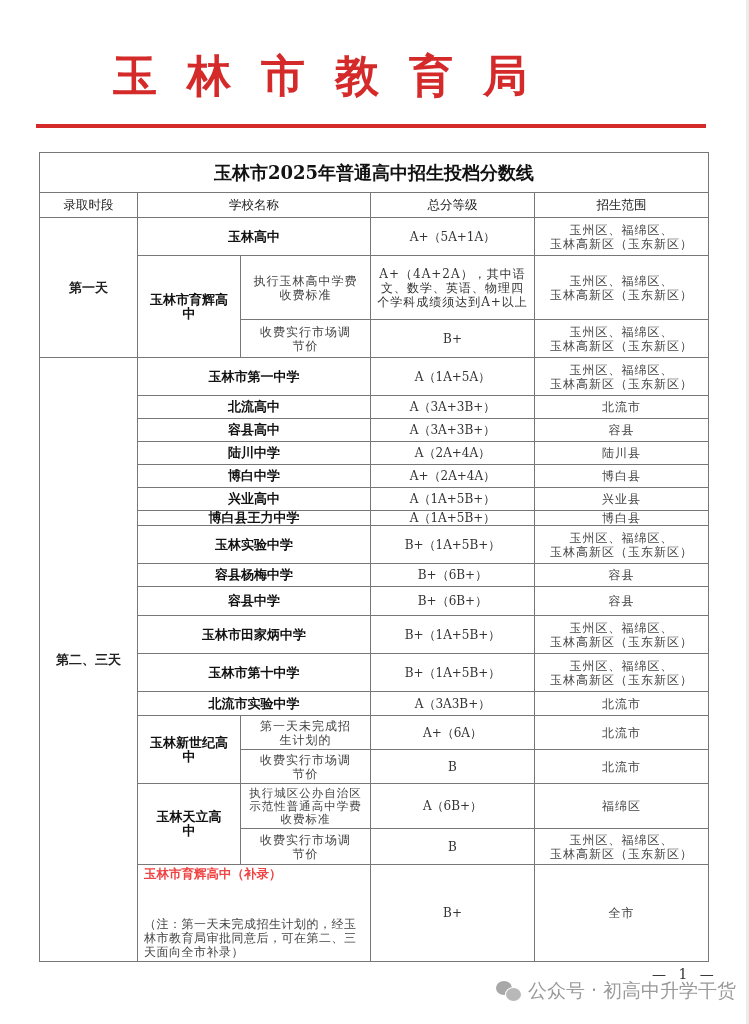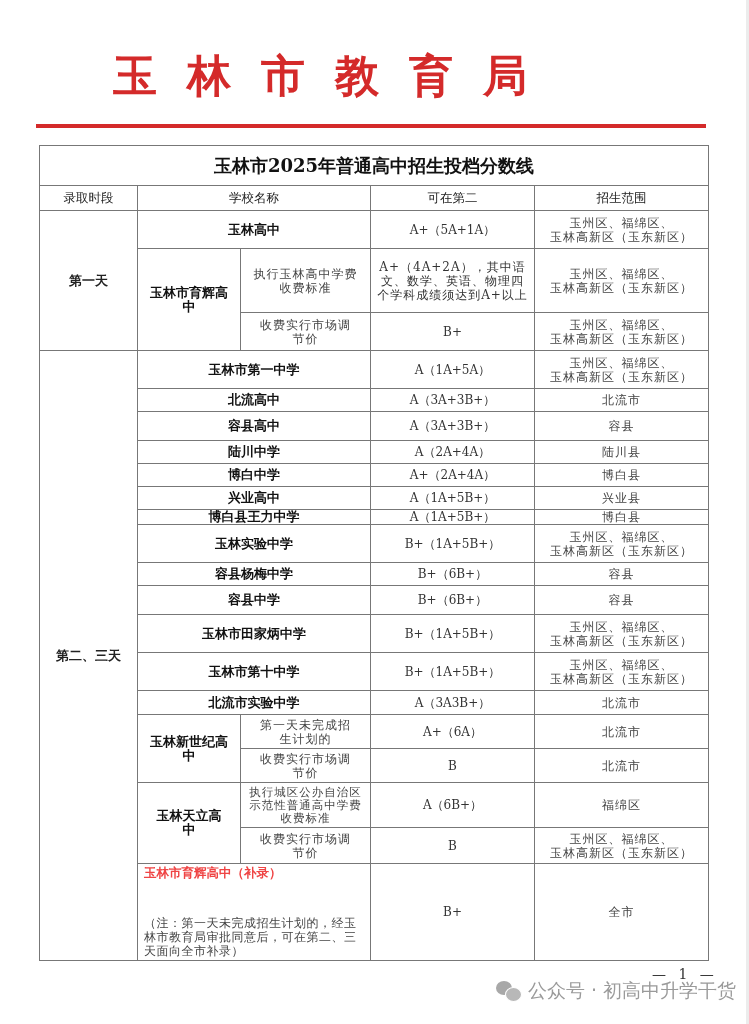--- a/index.html
+++ b/index.html
@@ -4,21 +4,21 @@
 <style>
   html, body { margin: 0; padding: 0; background: #ffffff; }
   body { width: 749px; height: 1024px; position: relative; overflow: hidden;
          font-family: "DejaVu Serif", "Liberation Serif", serif; color: #222; }
   .page-edge { position: absolute; right: 0; top: 0; width: 3px; height: 1024px; background: #ececec; }
   .letterhead { position: absolute; left: 0; top: 48px; width: 648px; text-align: center;
                 color: #d42a2a; font-family: "DejaVu Serif", serif; font-size: 44px; font-weight: bold;
                 letter-spacing: 30px; padding-left: 22px; box-sizing: border-box; line-height: 56px; }
   .redline { position: absolute; left: 36px; top: 124px; width: 670px; height: 4px; background: #d42a2a; }
 
-  table.grid { position: absolute; left: 39px; top: 145px; border-collapse: collapse; table-layout: fixed;
+  table.grid { position: absolute; left: 39px; top: 152px; border-collapse: collapse; table-layout: fixed;
                width: 669px; }
   table.grid td { border: 1px solid #777; text-align: center; vertical-align: middle; padding: 0;
                   font-size: 12px; line-height: 14px; color: #333; }
   .title-cell { height: 39px; font-size: 18px !important; font-weight: bold; color: #111 !important;
                 font-family: "DejaVu Serif", serif; }
   .hdr td { height: 24px; font-family: "DejaVu Sans", sans-serif; font-size: 12.5px !important; color: #222 !important; }
   .period { font-family: "DejaVu Sans", sans-serif; font-weight: bold; font-size: 13px !important; color: #222 !important; }
   .school { font-weight: bold; font-size: 13px !important; color: #111 !important; font-family: "DejaVu Sans", sans-serif; }
   .sub { font-size: 12px !important; color: #444 !important; letter-spacing: 1px; }
   .score { font-size: 12px !important; color: #333 !important; }
@@ -50,21 +50,21 @@
     <col style="width:164px">
     <col style="width:174px">
   </colgroup>
   <tbody>
       <tr>
     <td colspan="5" class="title-cell">玉林市2025年普通高中招生投档分数线</td>
   </tr>
   <tr class="hdr">
     <td>录取时段</td>
     <td colspan="2">学校名称</td>
-    <td>可在第二</td>
+    <td>总分等级</td>
     <td>招生范围</td>
   </tr>
 
   <tr style="height:38px">
     <td rowspan="3" class="period">第一天</td>
     <td colspan="2" class="school">玉林高中</td>
     <td class="score">A+（5A+1A）</td>
     <td class="range"><span>玉州区、福绵区、</span><br><span>玉林高新区（玉东新区）</span></td>
   </tr>
   <tr style="height:64px">
@@ -83,21 +83,21 @@
     <td rowspan="18" class="period">第二、三天</td>
     <td colspan="2" class="school">玉林市第一中学</td>
     <td class="score">A（1A+5A）</td>
     <td class="range"><span>玉州区、福绵区、</span><br><span>玉林高新区（玉东新区）</span></td>
   </tr>
   <tr style="height:23px">
     <td colspan="2" class="school">北流高中</td>
     <td class="score">A（3A+3B+）</td>
     <td class="range">北流市</td>
   </tr>
-  <tr style="height:29px">
+  <tr style="height:23px">
     <td colspan="2" class="school">容县高中</td>
     <td class="score">A（3A+3B+）</td>
     <td class="range">容县</td>
   </tr>
   <tr style="height:23px">
     <td colspan="2" class="school">陆川中学</td>
     <td class="score">A（2A+4A）</td>
     <td class="range">陆川县</td>
   </tr>
   <tr style="height:23px">

